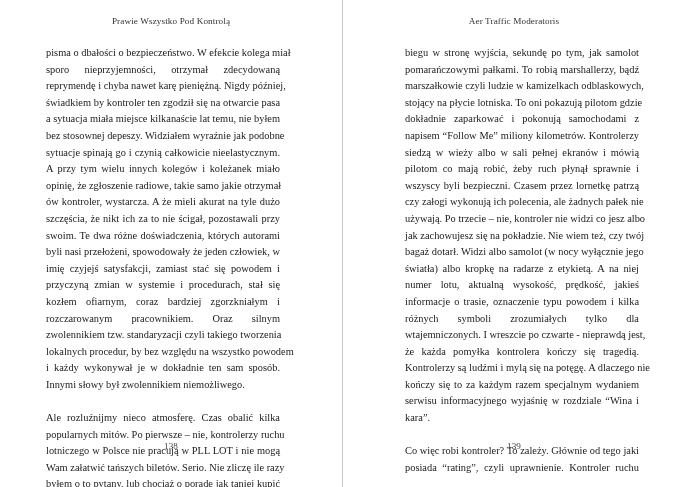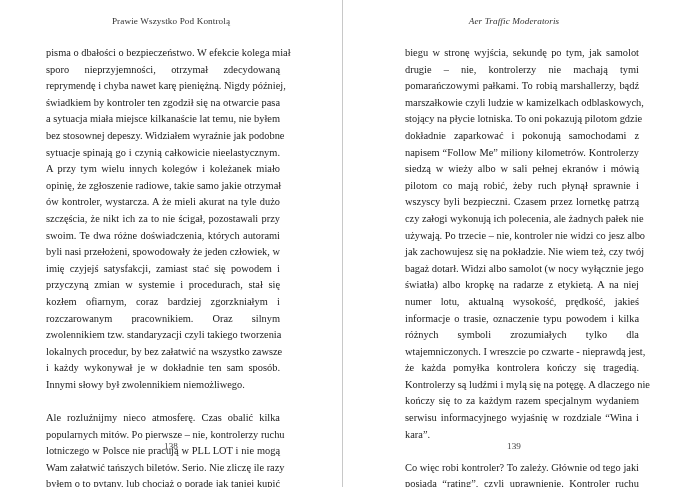--- a/index.html
+++ b/index.html
@@ -4,21 +4,21 @@
 <style>
   html, body { margin:0; padding:0; background:#ffffff; }
   body { width:685px; height:487px; position:relative; overflow:hidden;
          font-family:"Liberation Serif","DejaVu Serif",serif; color:#1a1a1a; }
   .page { position:absolute; top:0; height:487px; background:#fff; }
   .page.left { left:0; width:342px; }
   .page.right { left:343px; width:342px; }
   .divider { position:absolute; left:342px; top:0; width:1px; height:487px; background:#c8c8c8; }
   .running-head { position:absolute; top:16px; left:0; right:0; text-align:center;
                   font-size:9.2px; color:#333; letter-spacing:0.1px; }
-  .running-head.italic { font-style:italic; }
+  .running-head.italic { }
   .body { position:absolute; top:37px; width:250px; font-size:10.4px; line-height:16.6px; }
   .page.left .body { left:38px; }
   .page.right .body { left:54px; }
   .body p { margin:8px; text-align:justify; text-align-last:auto; }
   .body p.gap { margin-top:16.6px; }
   .body .line { display:block; text-align:justify; text-align-last:justify; white-space:nowrap; height:16.6px; }
   .body .line.last { text-align-last:left; }
   .folio { position:absolute; top:433px; left:0; right:0; text-align:center; font-size:9.2px; color:#444;margin-top:8px; }
 </style>
 </head>
@@ -39,21 +39,21 @@
         <span class="line">opinię, że zgłoszenie radiowe, takie samo jakie otrzymał</span>
         <span class="line">ów kontroler, wystarcza. A że mieli akurat na tyle dużo</span>
         <span class="line">szczęścia, że nikt ich za to nie ścigał, pozostawali przy</span>
         <span class="line">swoim. Te dwa różne doświadczenia, których autorami</span>
         <span class="line">byli nasi przełożeni, spowodowały że jeden człowiek, w</span>
         <span class="line">imię czyjejś satysfakcji, zamiast stać się powodem i</span>
         <span class="line">przyczyną zmian w systemie i procedurach, stał się</span>
         <span class="line">kozłem ofiarnym, coraz bardziej zgorzkniałym i</span>
         <span class="line">rozczarowanym pracownikiem. Oraz silnym</span>
         <span class="line">zwolennikiem tzw. standaryzacji czyli takiego tworzenia</span>
-        <span class="line">lokalnych procedur, by bez załatwić na wszystko zawsze</span>
+        <span class="line">lokalnych procedur, by bez względu na wszystko powodem</span>
         <span class="line">i każdy wykonywał je w dokładnie ten sam sposób.</span>
         <span class="line last">Innymi słowy był zwolennikiem niemożliwego.</span>
       </p>
       <p class="gap">
         <span class="line">Ale rozluźnijmy nieco atmosferę. Czas obalić kilka</span>
         <span class="line">popularnych mitów. Po pierwsze – nie, kontrolerzy ruchu</span>
         <span class="line">lotniczego w Polsce nie pracują w PLL LOT i nie mogą</span>
         <span class="line">Wam załatwić tańszych biletów. Serio. Nie zliczę ile razy</span>
         <span class="line">byłem o to pytany, lub chociaż o poradę jak taniej kupić</span>
         <span class="line">bilet. Kontrolerzy nie mają dostępu do systemu</span>
@@ -62,21 +62,20 @@
   <div class="folio">138</div>
 </div>
 
 <div class="divider"></div>
 
 <div class="page right">
   <div class="running-head italic">Aer Traffic Moderatoris</div>
   <div class="body" id="right-body">
       <p>
         <span class="line">biegu w stronę wyjścia, sekundę po tym, jak samolot</span>
-        <span class="line">drugie – nie, kontrolerzy nie machają tymi</span>
         <span class="line">pomarańczowymi pałkami. To robią marshallerzy, bądź</span>
         <span class="line">marszałkowie czyli ludzie w kamizelkach odblaskowych,</span>
         <span class="line">stojący na płycie lotniska. To oni pokazują pilotom gdzie</span>
         <span class="line">dokładnie zaparkować i pokonują samochodami z</span>
         <span class="line">napisem “Follow Me” miliony kilometrów. Kontrolerzy</span>
         <span class="line">siedzą w wieży albo w sali pełnej ekranów i mówią</span>
         <span class="line">pilotom co mają robić, żeby ruch płynął sprawnie i</span>
         <span class="line">wszyscy byli bezpieczni. Czasem przez lornetkę patrzą</span>
         <span class="line">czy załogi wykonują ich polecenia, ale żadnych pałek nie</span>
         <span class="line">używają. Po trzecie – nie, kontroler nie widzi co jesz albo</span>

